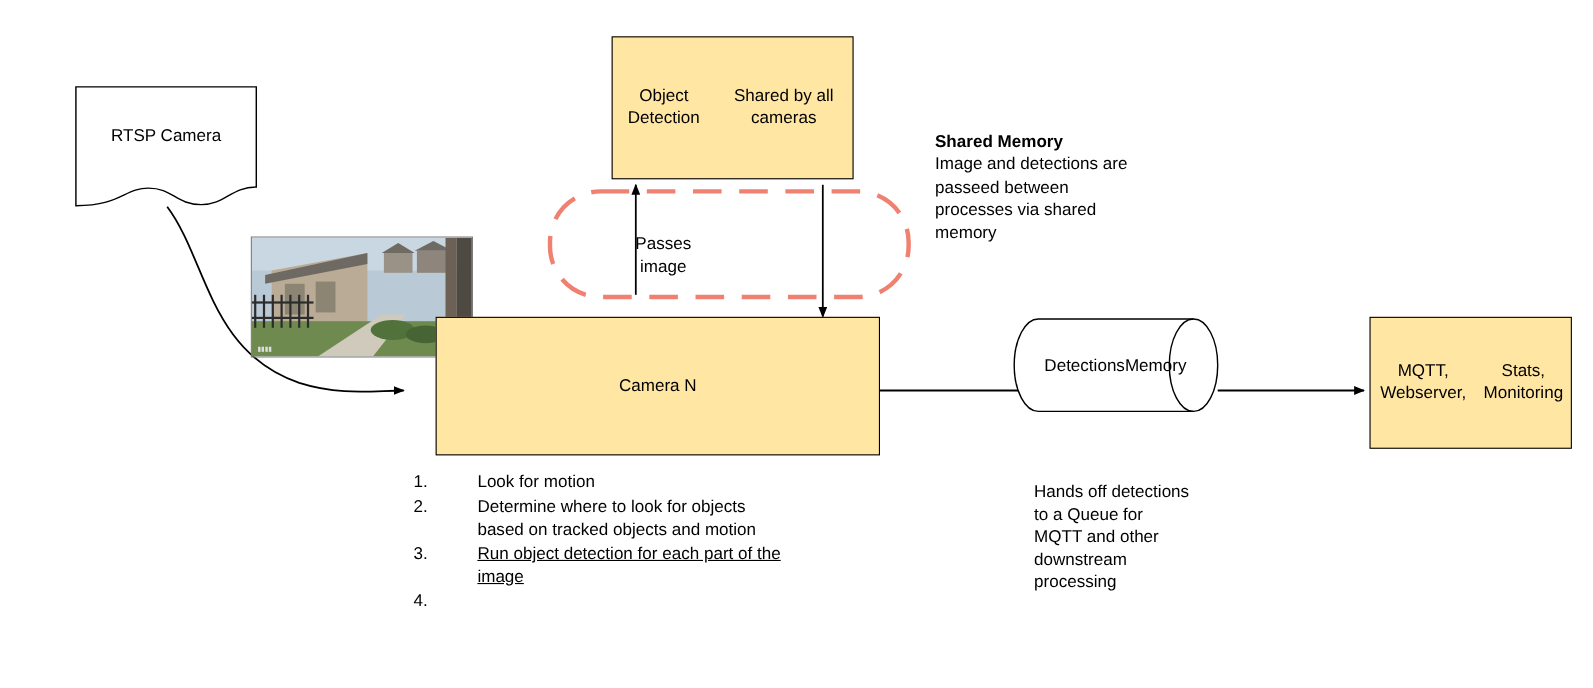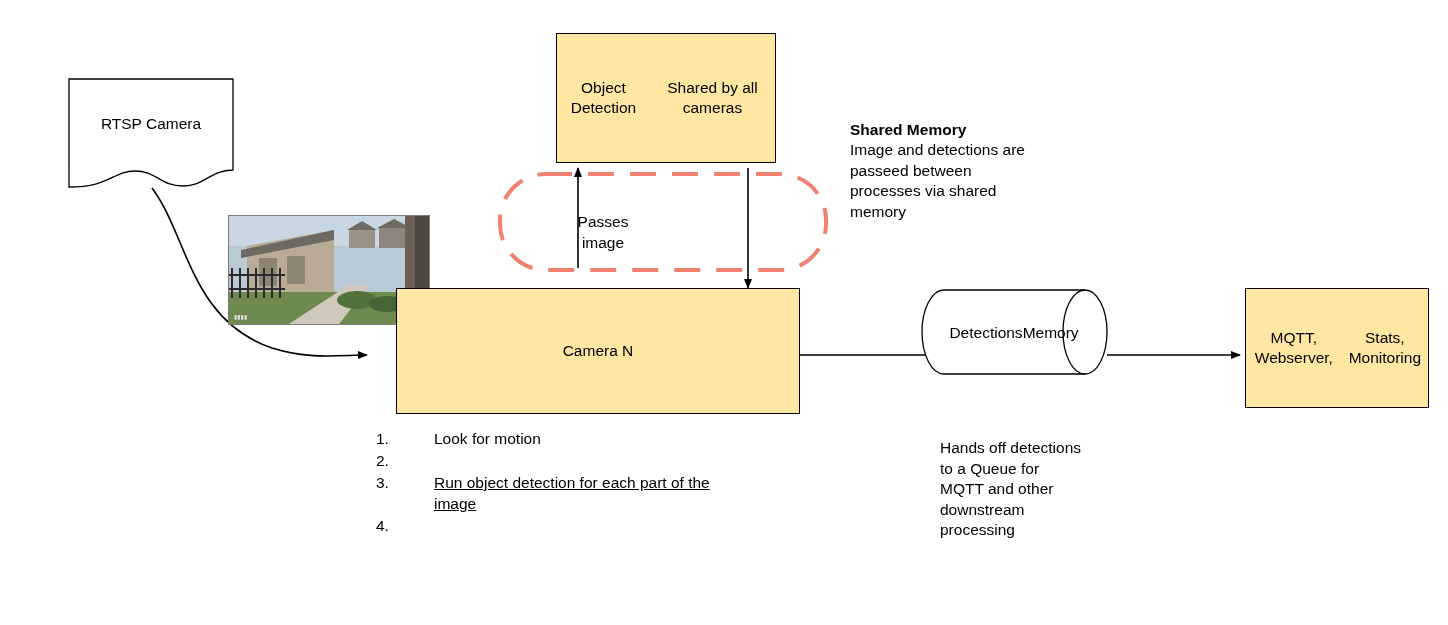--- a/index.html
+++ b/index.html
@@ -213,20 +213,22 @@
 processes via shared
 memory</div>
 
   <div class="ol" style="left:376px; top:428px; width:420px;">
     <div class="ol-row">
       <span class="ol-num">1.</span>
       <span class="ol-txt" style="white-space:pre-line;">Look for motion</span>
     </div>
     <div class="ol-row">
       <span class="ol-num">2.</span>
+      <span class="ol-txt" style="white-space:pre-line;">Determine where to look for objects
+based on tracked objects and motion</span>
     </div>
     <div class="ol-row">
       <span class="ol-num">3.</span>
       <span class="ol-txt" style="white-space:pre-line;text-decoration:underline;">Run object detection for each part of the
 image</span>
     </div>
     <div class="ol-row">
       <span class="ol-num">4.</span>
     </div>
   </div>

